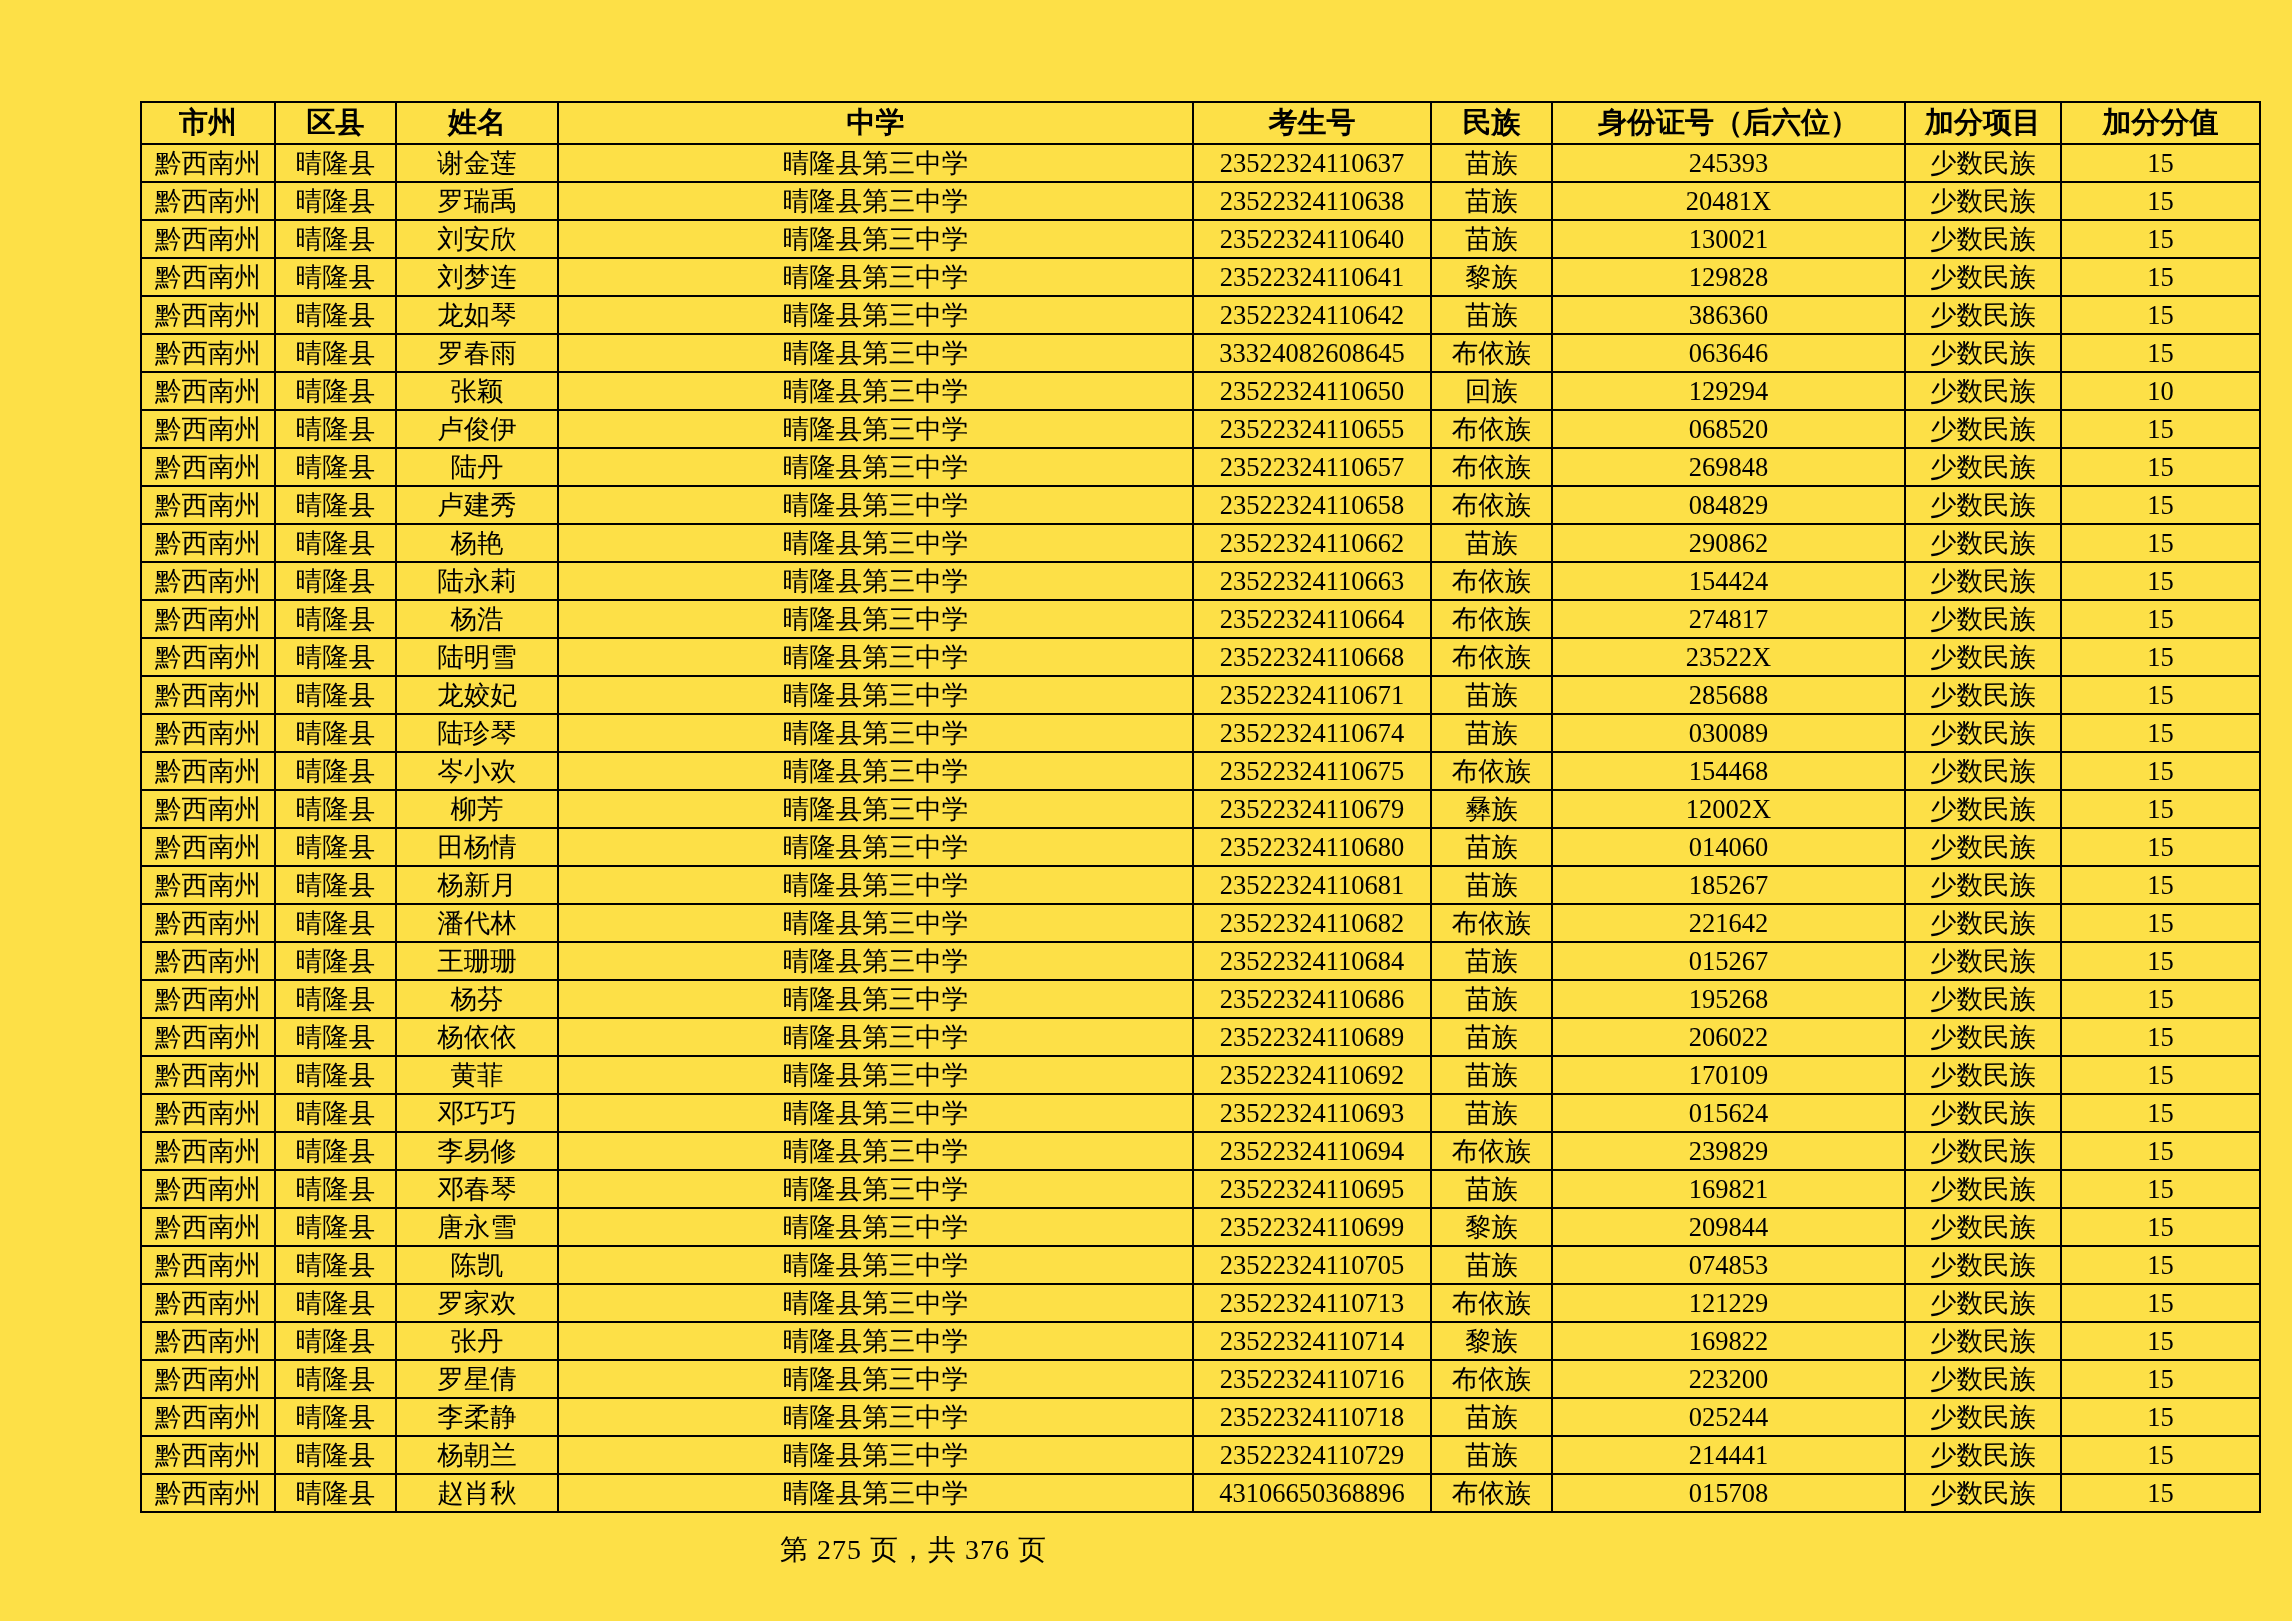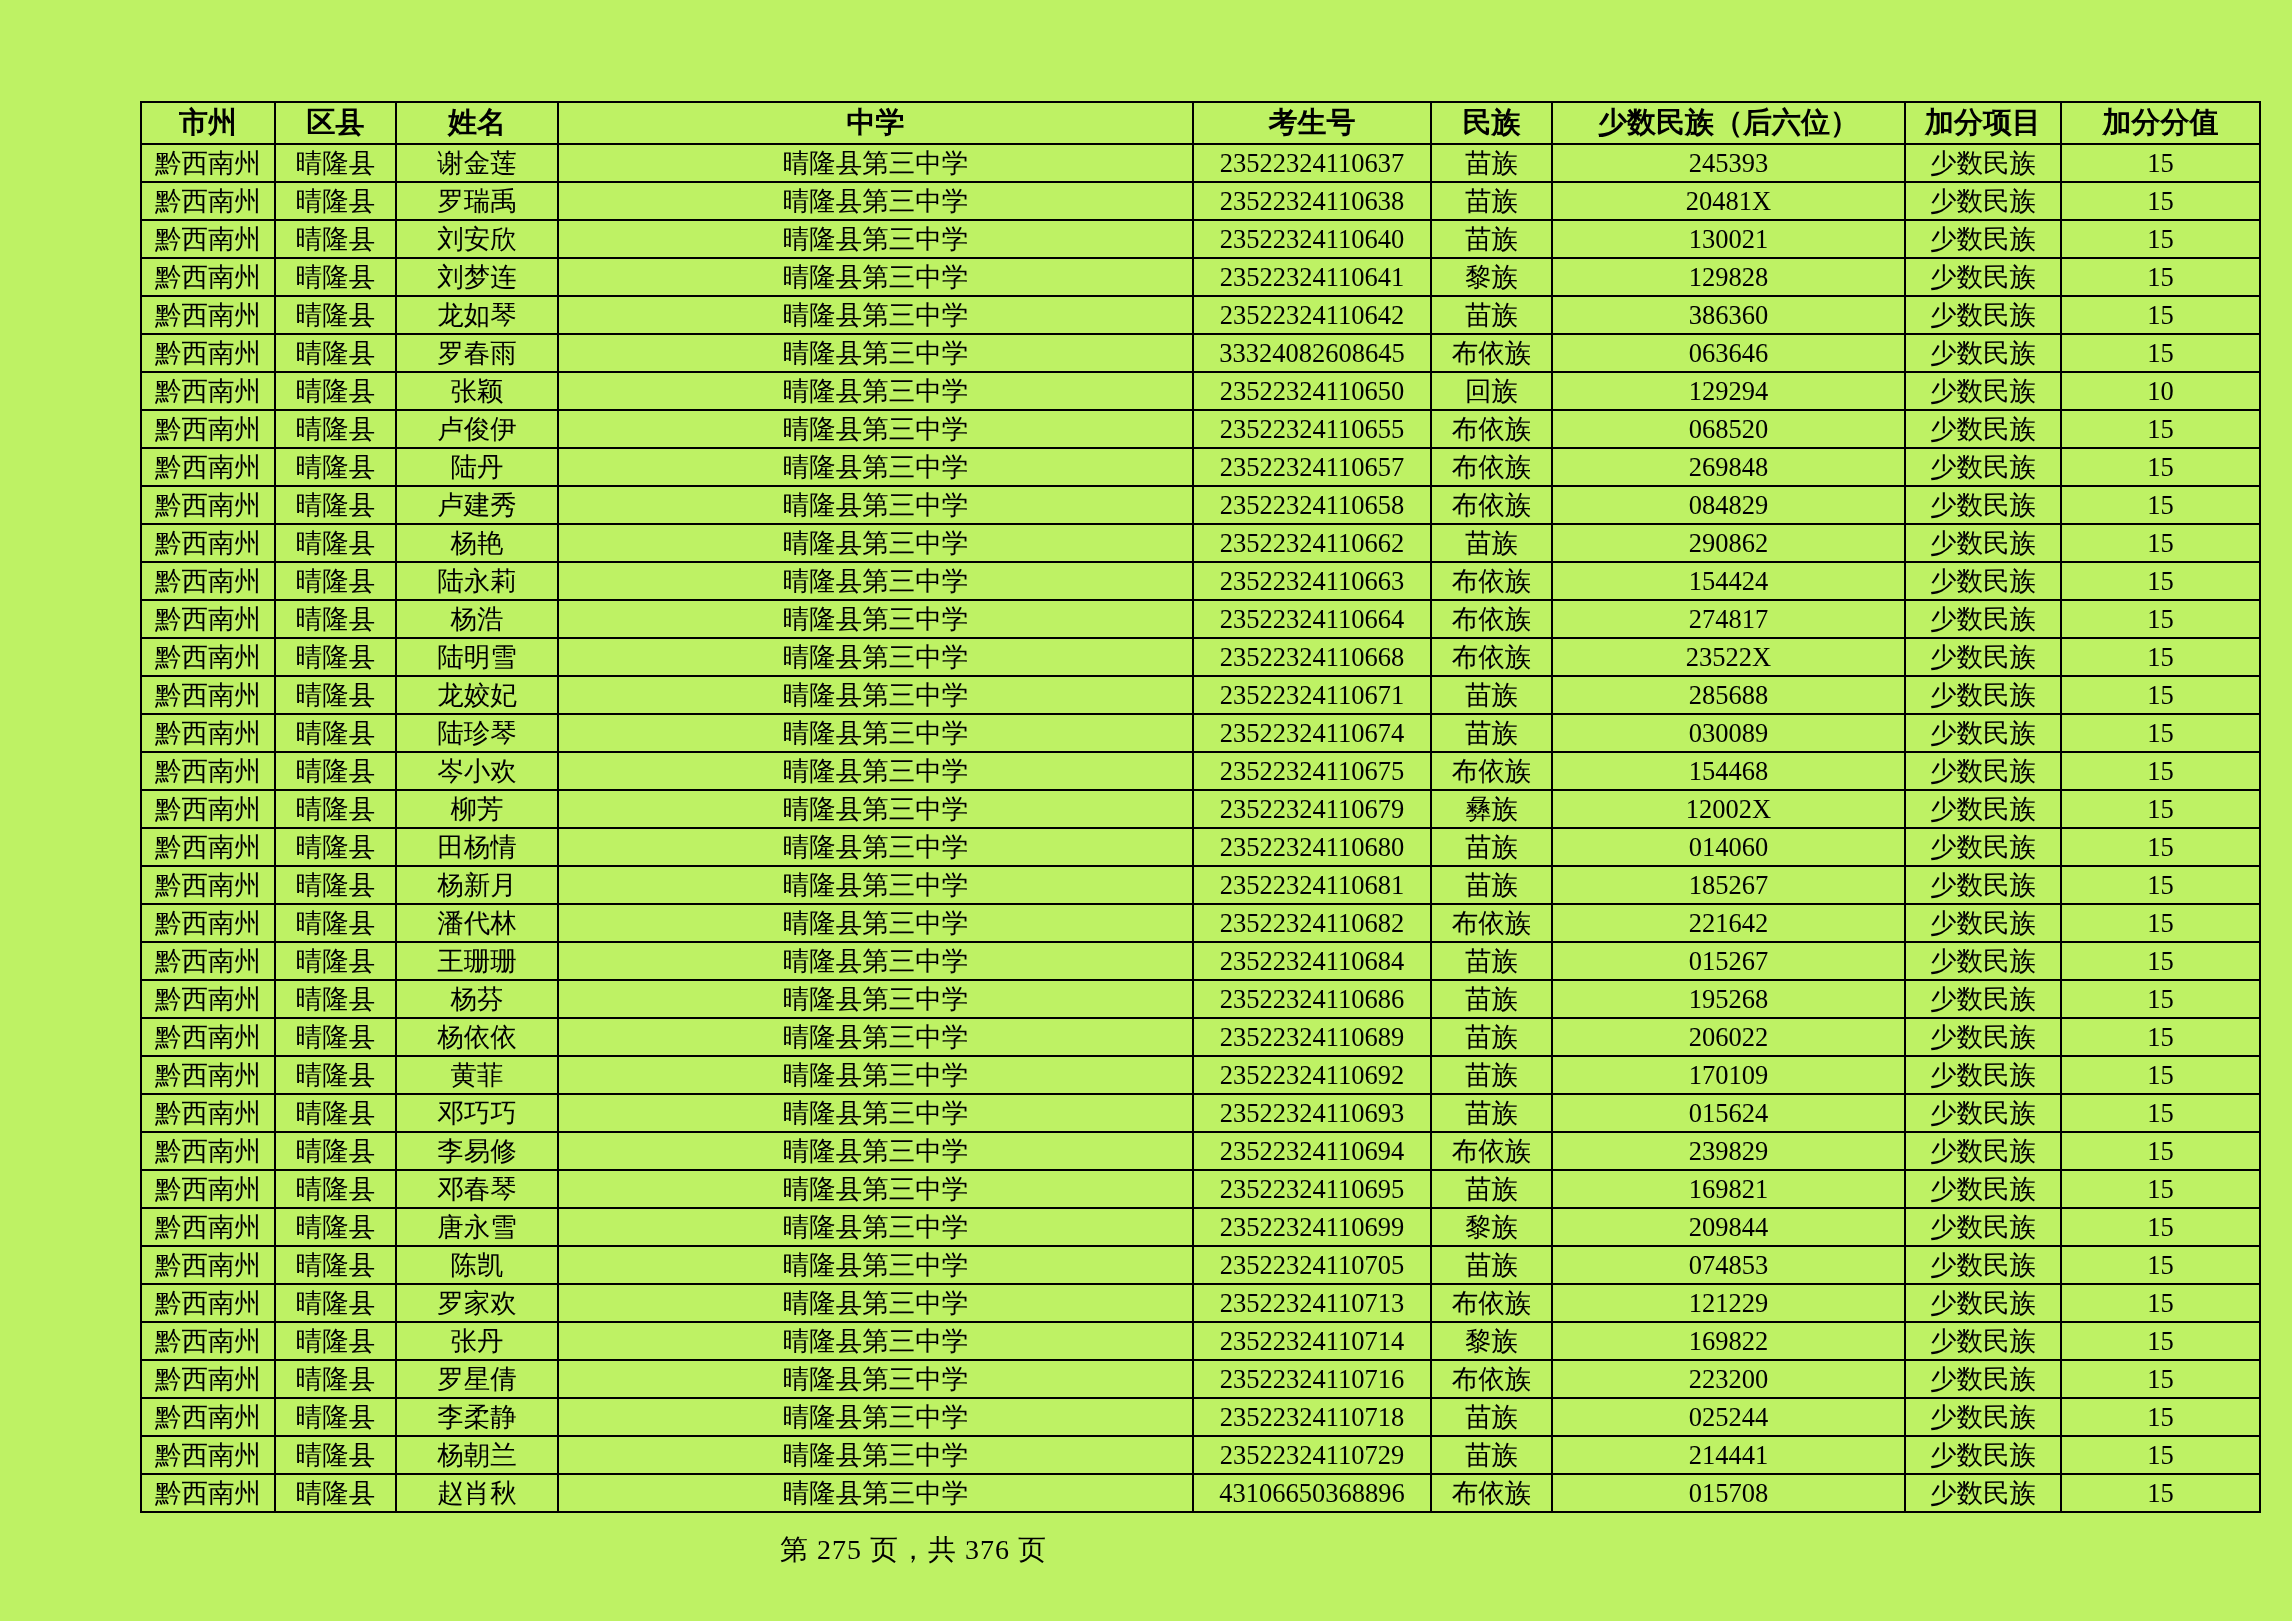--- a/index.html
+++ b/index.html
@@ -7,21 +7,21 @@
     margin: 0;
     padding: 0;
     background: #ffffff;
     font-family: "Liberation Serif", "DejaVu Serif", serif;
     color: #000000;
   }
   .sheet {
     position: relative;
     width: 2293px;
     height: 1621px;
-    background: #bef264;
+    background: #fde047;
     overflow: hidden;
   }
   table.grid {
     position: absolute;
     left: 140px;
     top: 101px;
     width: 2118px;
     border-collapse: collapse;
     table-layout: fixed;
   }
@@ -80,21 +80,21 @@
       <col class="col-fenzhi">
     </colgroup>
     <thead>
       <tr>
           <th>市州</th>
           <th>区县</th>
           <th>姓名</th>
           <th>中学</th>
           <th>考生号</th>
           <th>民族</th>
-          <th>少数民族（后六位）</th>
+          <th>身份证号（后六位）</th>
           <th>加分项目</th>
           <th>加分分值</th>
         </tr>
     </thead>
     <tbody>
         <tr>
           <td>黔西南州</td>
           <td>晴隆县</td>
           <td>谢金莲</td>
           <td>晴隆县第三中学</td>

